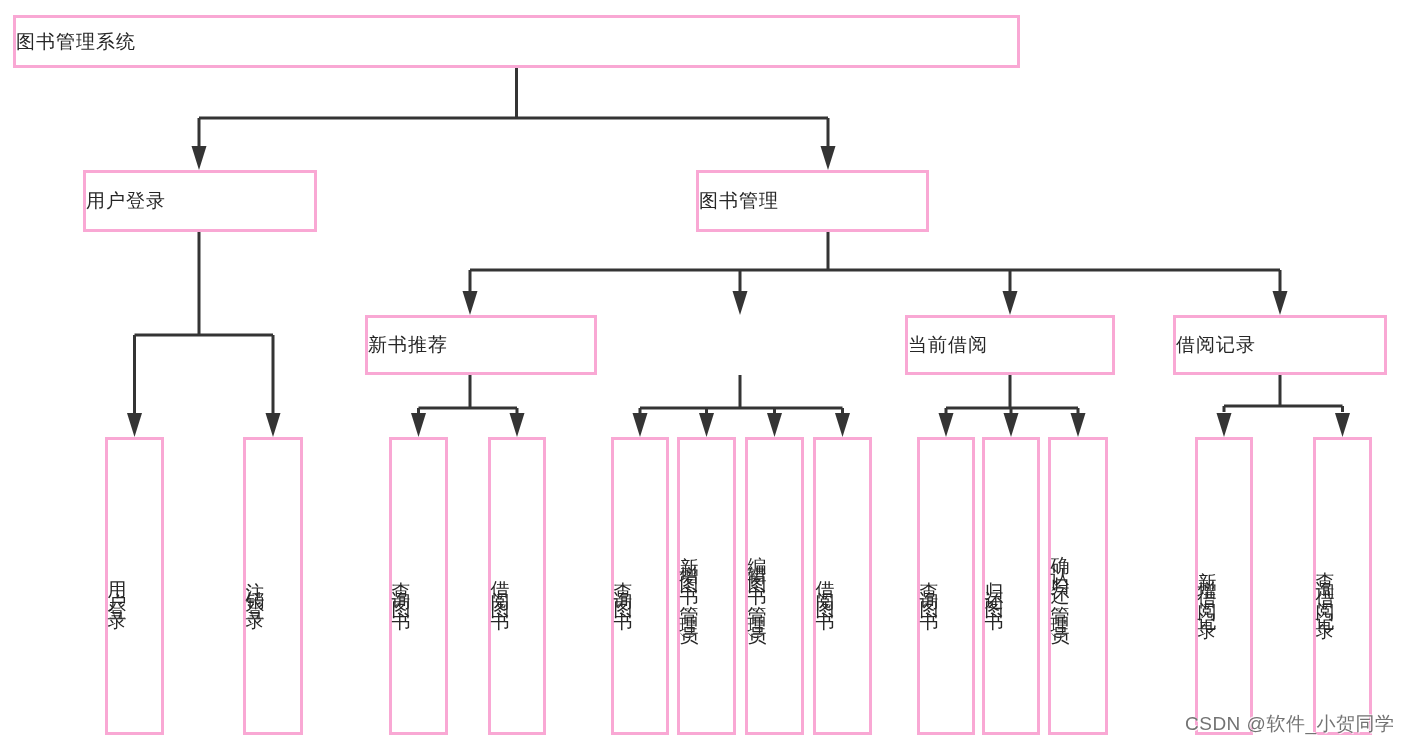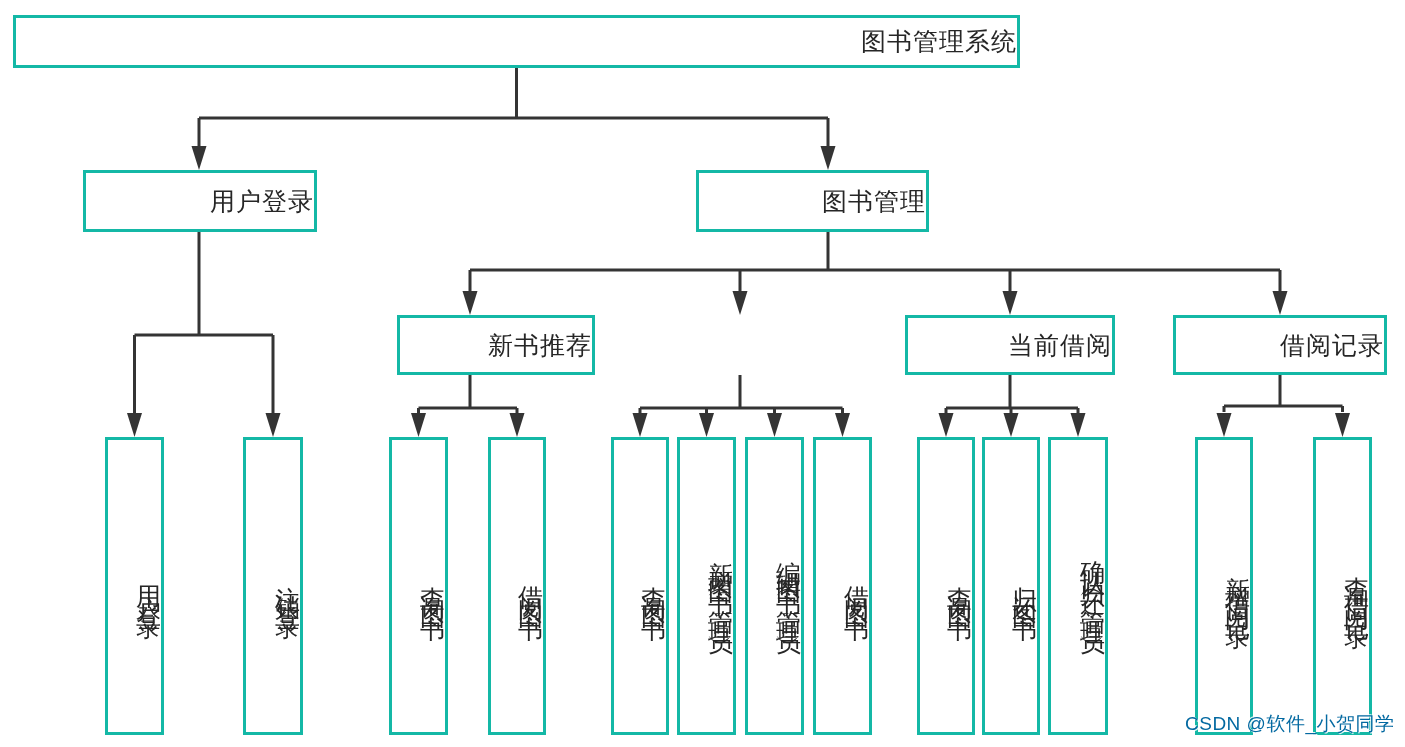--- a/index.html
+++ b/index.html
@@ -14,45 +14,45 @@
   .connector-layer {
     position: absolute;
     left: 0; top: 0;
     width: 1405px; height: 747px;
     z-index: 1;
   }
   .node {
     position: absolute;
     box-sizing: border-box;
     background: #ffffff;
-    border: 3px solid #14b8a6;
+    border: 3px solid #f9a8d4;
     display: flex;
     align-items: center;
-    justify-content: flex-end;
+    justify-content: flex-start;
     color: #262626;
-    font-size: 25px;
+    font-size: 19px;
     letter-spacing: 1px;
     z-index: 2;
   }
   .vnode {
     top: 437px;
     height: 298px;
   }
   .vnode > span {
     writing-mode: vertical-rl;
     text-orientation: mixed;
     letter-spacing: 10px;
     line-height: 1;
   }
   .watermark {
     position: absolute;
     left: 1185px;
     top: 711px;
     font-size: 19px;
-    color: #0369a1;
+    color: #737373;
     letter-spacing: 0.5px;
     white-space: nowrap;
     z-index: 3;
     text-shadow: 1px 1px 0 rgba(255,255,255,0.85), -1px -1px 0 rgba(255,255,255,0.85);
   }
 </style>
 </head>
 <body>
 
 <div class="canvas">
@@ -104,21 +104,21 @@
     <span>图书管理系统</span>
   </div>
 
   <div class="node" style="left:83px; top:170px; width:234px; height:62px;">
     <span>用户登录</span>
   </div>
   <div class="node" style="left:696px; top:170px; width:233px; height:62px;">
     <span>图书管理</span>
   </div>
 
-  <div class="node" style="left:365px; top:315px; width:198px; height:60px;margin-left:32px;">
+  <div class="node" style="left:365px; top:315px; width:232px; height:60px;">
     <span>新书推荐</span>
   </div>
   <div class="node" style="left:1173px; top:315px; width:214px; height:60px;">
     <span>借阅记录</span>
   </div>
   <div class="node" style="left:905px; top:315px; width:210px; height:60px;">
     <span>当前借阅</span>
   </div>
 
   <div class="node vnode" style="left:105px; width:59px;">

